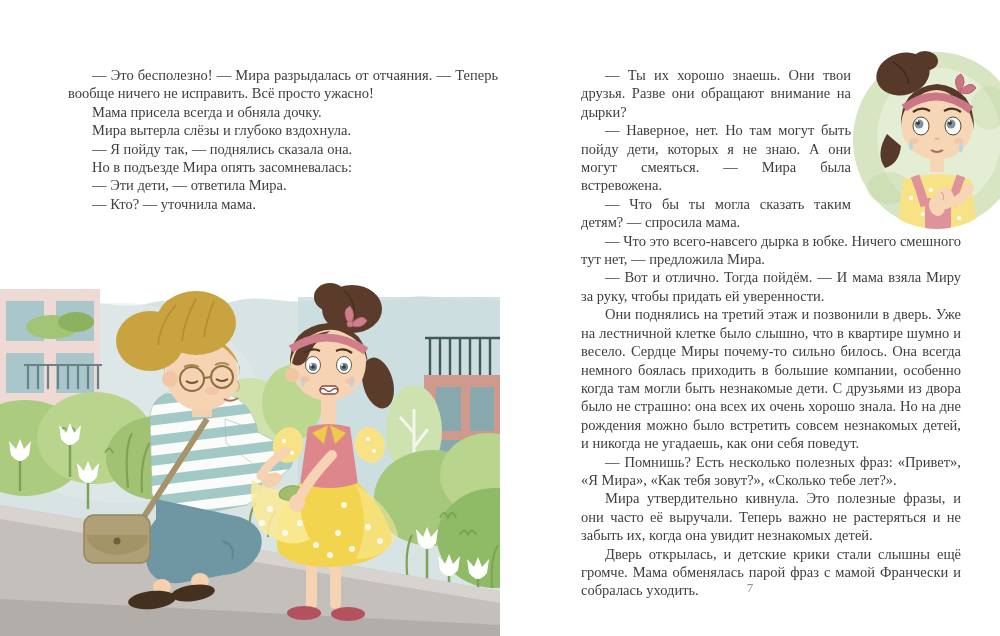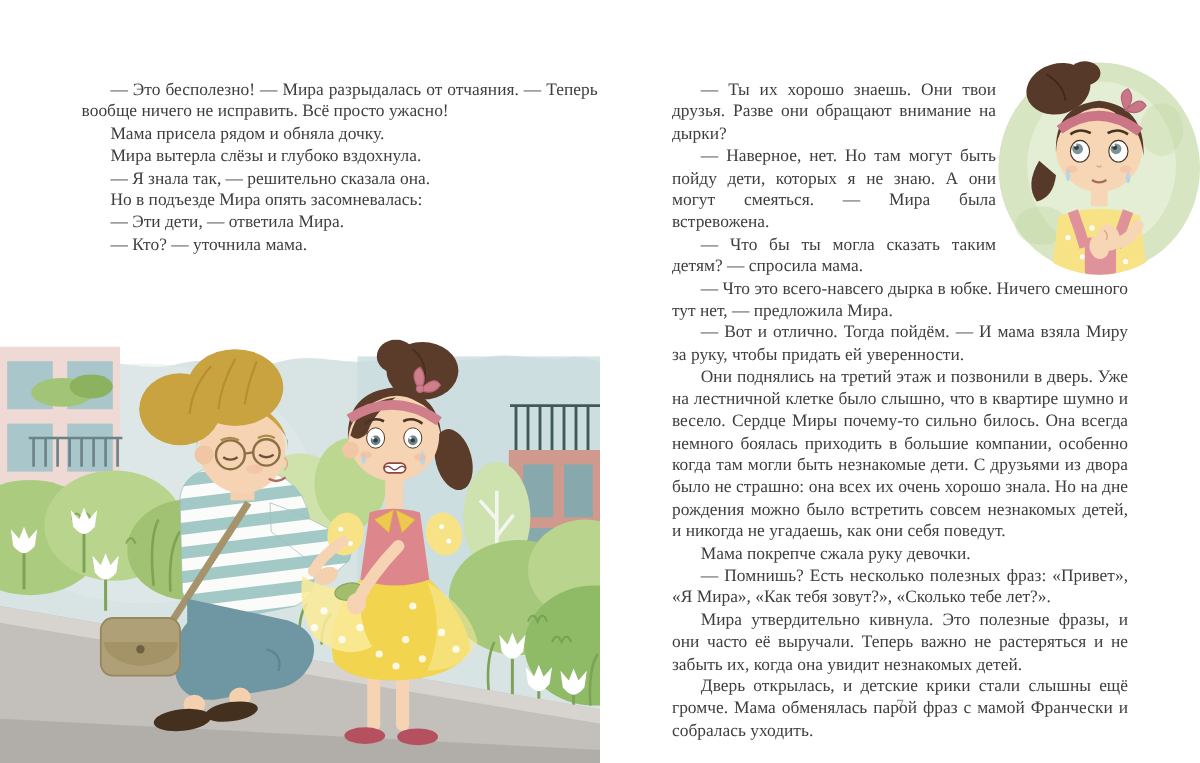--- a/index.html
+++ b/index.html
@@ -3,43 +3,43 @@
 <meta charset="utf-8">
 <style>
   html,body{margin:0;padding:0;background:#ffffff;}
   .spread{
     position:relative;width:1000px;height:636px;background:#ffffff;overflow:hidden;
     font-family:"Liberation Serif","DejaVu Serif",serif;color:#3e3e3e;
   }
   .text-block{position:absolute;font-size:14.5px;line-height:18.4px;text-align:justify;}
   .text-block p{margin:0;text-indent:24px;}
   .left-text{left:68px;top:66px;width:430px;}
-  .right-text{left:560px;top:66px;width:380px;}
+  .right-text{left:581px;top:66px;width:380px;}
   .illustration-main{position:absolute;left:0;top:283px;width:500px;height:353px;margin:0;}
   .illustration-portrait{
     float:right;width:172px;height:182px;margin:-18px -62px 8px 10px;
     shape-outside:border-box;
   }
   .illustration-portrait svg,.illustration-main svg{display:block;}
   .page-number{
     position:absolute;left:560px;top:580px;width:380px;text-align:center;
     font-size:13px;color:#8f8f8f;
   }
 </style>
 </head>
 <body>
 
 <div class="spread">
 
   <section>
     <div class="text-block left-text">
       <p>— Это бесполезно! — Мира разрыдалась от отчаяния. — Теперь вообще ничего не исправить. Всё просто ужасно!</p>
-      <p>Мама присела рядом и обняла дочку.</p>
+      <p>Мама присела всегда и обняла дочку.</p>
       <p>Мира вытерла слёзы и глубоко вздохнула.</p>
-      <p>— Я знала так, — решительно сказала она.</p>
+      <p>— Я пойду так, — поднялись сказала она.</p>
       <p>Но в подъезде Мира опять засомневалась:</p>
       <p>— Эти дети, — ответила Мира.</p>
       <p>— Кто? — уточнила мама.</p>
     </div>
 
     <figure class="illustration-main">
       <svg width="500" height="353" viewBox="0 0 500 353">
         <defs>
           <pattern id="stripes" width="20" height="20" patternUnits="userSpaceOnUse" patternTransform="rotate(-7)">
             <rect width="20" height="20" fill="#fbfcfa"></rect>
@@ -355,21 +355,20 @@
           </g>
         </svg>
       </figure>
 
       <p>— Ты их хорошо знаешь. Они твои друзья. Разве они обращают внимание на дырки?</p>
       <p>— Наверное, нет. Но там могут быть пойду дети, которых я не знаю. А они могут смеяться. — Мира была встревожена.</p>
       <p>— Что бы ты могла сказать таким детям? — спросила мама.</p>
       <p>— Что это всего-навсего дырка в юбке. Ничего смешного тут нет, — предложила Мира.</p>
       <p>— Вот и отлично. Тогда пойдём. — И мама взяла Миру за руку, чтобы придать ей уверенности.</p>
       <p>Они поднялись на третий этаж и позвонили в дверь. Уже на лестничной клетке было слышно, что в квартире шумно и весело. Сердце Миры почему-то сильно билось. Она всегда немного боялась приходить в большие компании, особенно когда там могли быть незнакомые дети. С друзьями из двора было не страшно: она всех их очень хорошо знала. Но на дне рождения можно было встретить совсем незнакомых детей, и никогда не угадаешь, как они себя поведут.</p>
-      <p>Мама покрепче сжала руку девочки.</p>
       <p>— Помнишь? Есть несколько полезных фраз: «Привет», «Я Мира», «Как тебя зовут?», «Сколько тебе лет?».</p>
       <p>Мира утвердительно кивнула. Это полезные фразы, и они часто её выручали. Теперь важно не растеряться и не забыть их, когда она увидит незнакомых детей.</p>
       <p>Дверь открылась, и детские крики стали слышны ещё громче. Мама обменялась парой фраз с мамой Франчески и собралась уходить.</p>
     </div>
 
     <div class="page-number">7</div>
   </section>
 
 </div>
 

